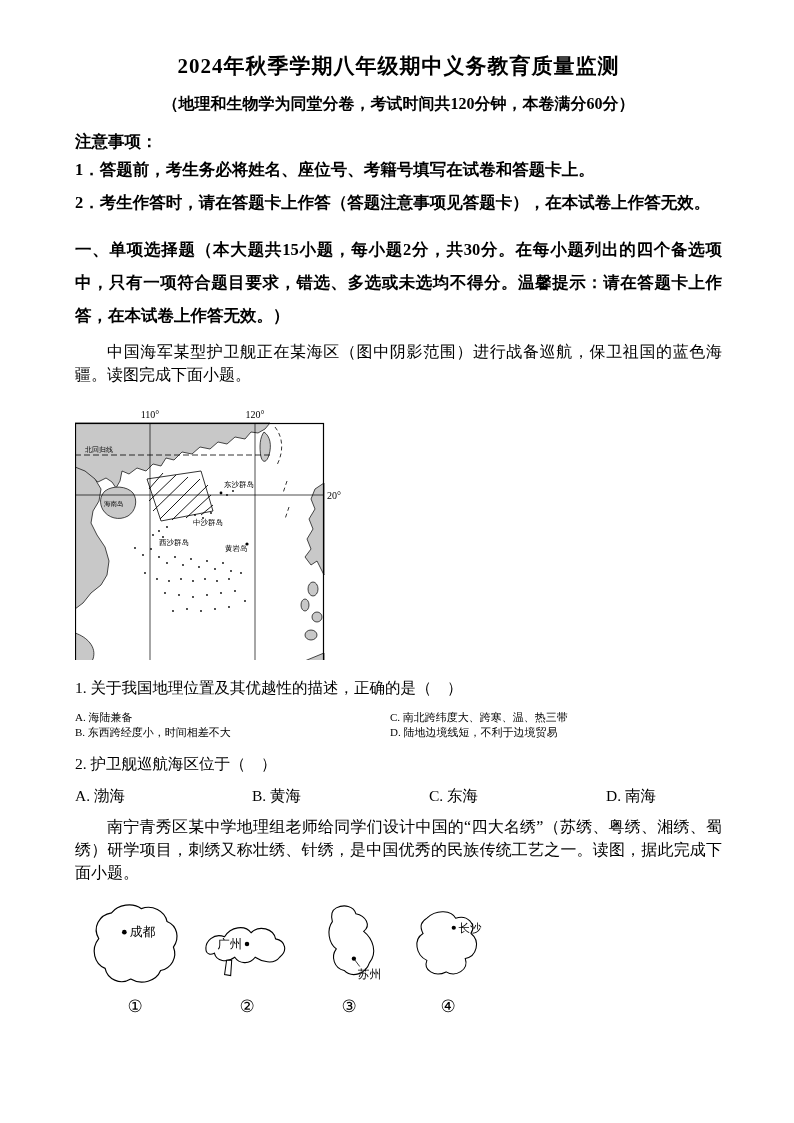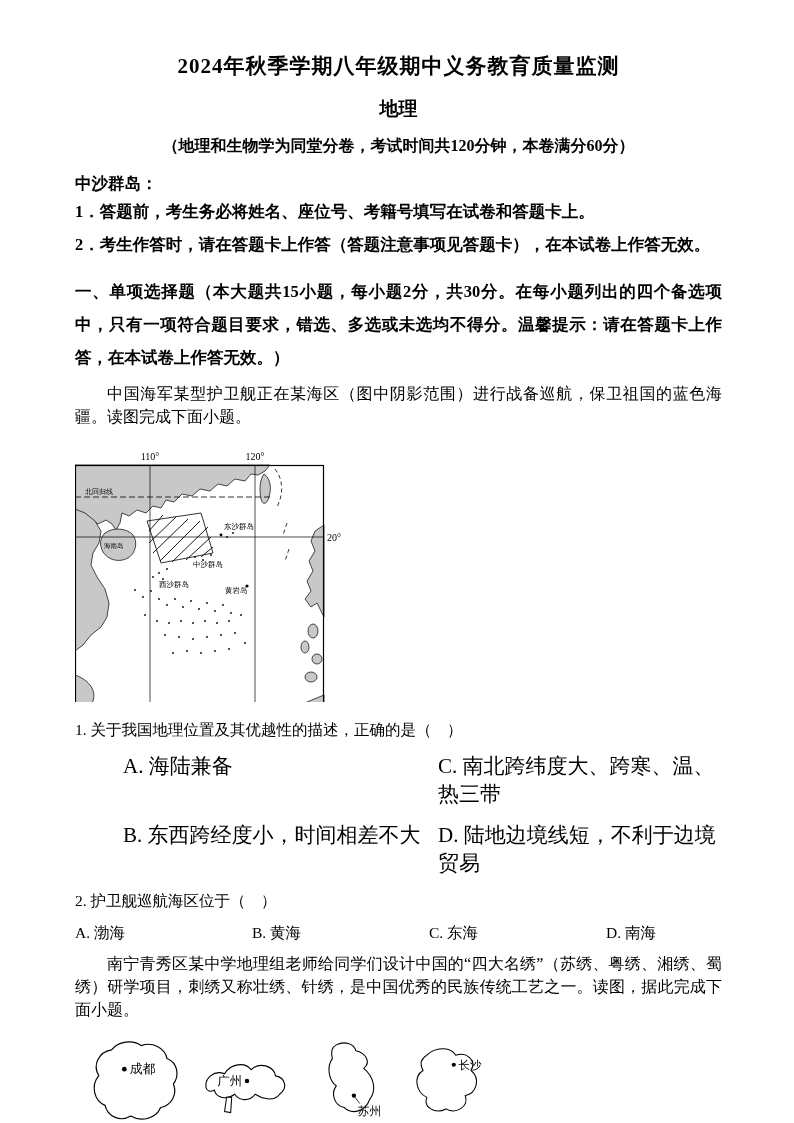--- a/index.html
+++ b/index.html
@@ -7,39 +7,38 @@
   .page{box-sizing:border-box;width:794px;height:844px;padding:52px 72px 0 75px;}
   .title{text-align:center;font-size:21px;font-weight:bold;letter-spacing:1px;}
   .subject{text-align:center;font-size:19px;font-weight:bold;margin-top:16px;}
   .meta{text-align:center;font-size:16px;font-weight:bold;margin-top:14px;}
   .notice-h{font-size:16.5px;font-weight:bold;margin-top:16px;}
   .notice-line{font-size:16.5px;font-weight:bold;line-height:33px;}
   .section{font-size:16.5px;font-weight:bold;line-height:33px;margin:14px 0 0 0;text-align:justify;}
   .passage{font-size:16px;font-weight:500;line-height:23px;margin:8px 0 0 0;text-indent:2em;text-align:justify;}
   .figure1{margin:10px 0 6px 0;}
   .question{font-size:15.5px;margin-top:14px;}
-  .options-grid{display:grid;grid-template-columns:315px auto;row-gap:13px;font-size:21px;margin-top:11px;margin-left:48px;}
+  .options-grid{display:grid;grid-template-columns:315px auto;font-size:11px;margin-top:11px;}
   .options-row{display:flex;font-size:15.5px;margin-top:11px;gap:20px;}
   .options-row span{width:157px;}
   .options-row span:last-child{width:auto;}
   .figure2{display:flex;align-items:flex-end;gap:7px;margin:14px 0 0 6px;}
   .prov{display:flex;flex-direction:column;align-items:center;}
   .prov-num{font-size:17px;margin-top:2px;}
   svg text{font-family:"Liberation Serif","DejaVu Serif",serif;}
 </style>
 </head>
 <body>
 
 <div class="page">
 
   <div class="title">2024年秋季学期八年级期中义务教育质量监测</div>
-  <div class="subject">地理</div>
   <div class="meta">（地理和生物学为同堂分卷，考试时间共120分钟，本卷满分60分）</div>
 
-  <div class="notice-h">中沙群岛：</div>
+  <div class="notice-h">注意事项：</div>
   <div class="notice-line">1．答题前，考生务必将姓名、座位号、考籍号填写在试卷和答题卡上。</div>
   <div class="notice-line">2．考生作答时，请在答题卡上作答（答题注意事项见答题卡），在本试卷上作答无效。</div>
 
   <p class="section">一、单项选择题（本大题共15小题，每小题2分，共30分。在每小题列出的四个备选项中，只有一项符合题目要求，错选、多选或未选均不得分。温馨提示：请在答题卡上作答，在本试卷上作答无效。）</p>
 
   <p class="passage">中国海军某型护卫舰正在某海区（图中阴影范围）进行战备巡航，保卫祖国的蓝色海疆。读图完成下面小题。</p>
 
   <div class="figure1">
     <svg width="268" height="264" viewBox="0 -18 268 246">
 

